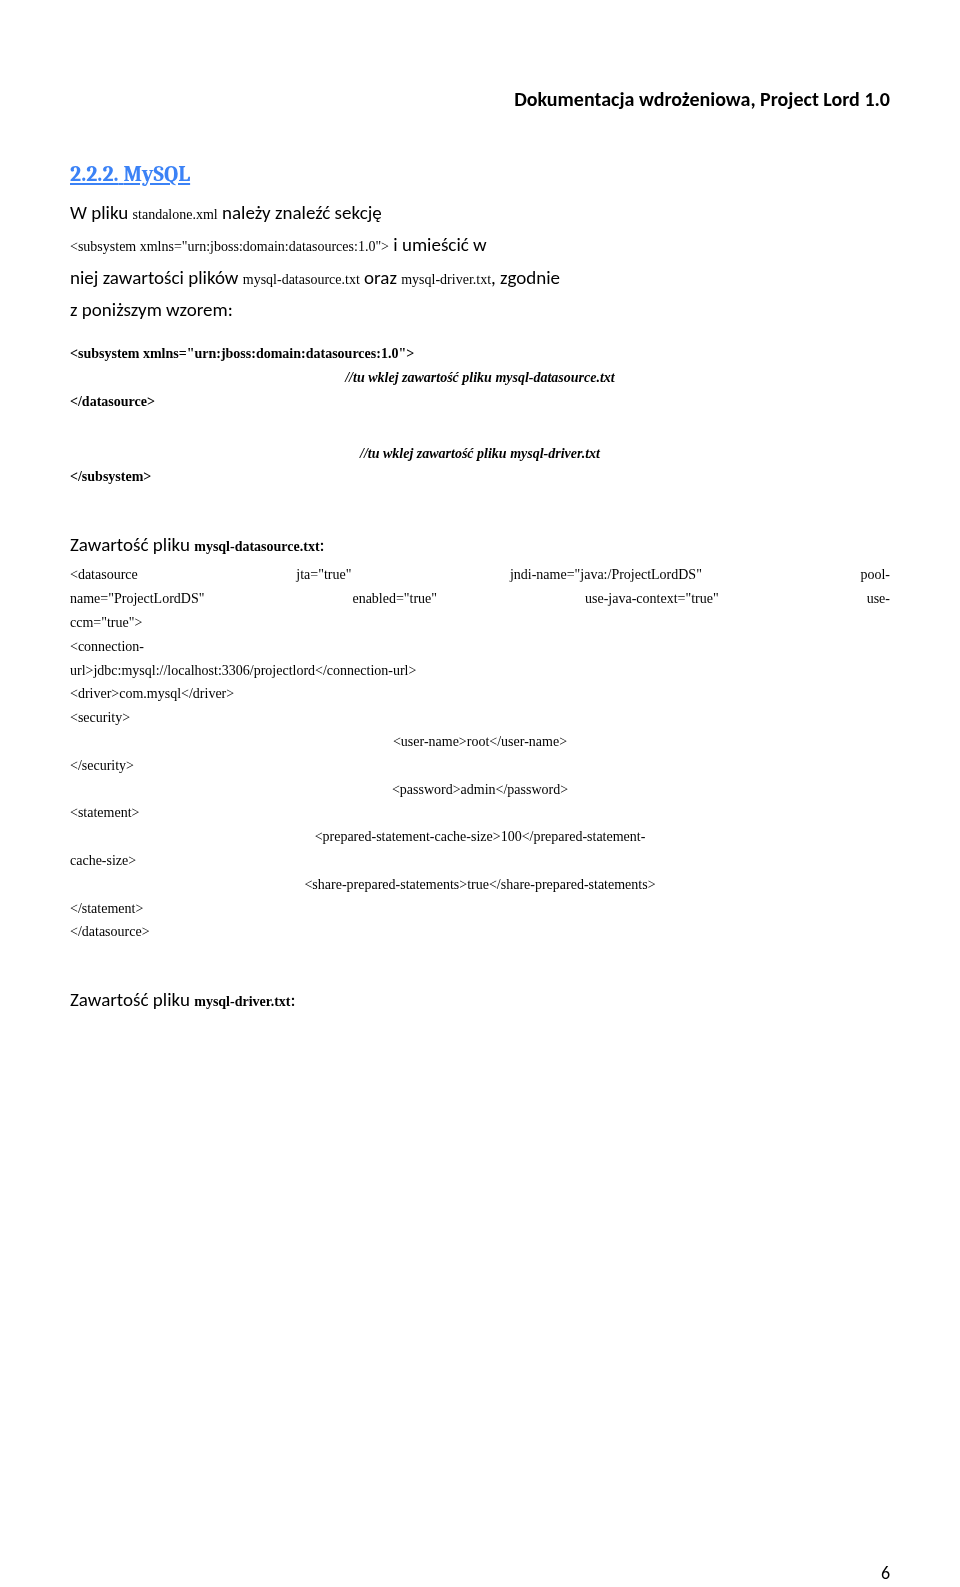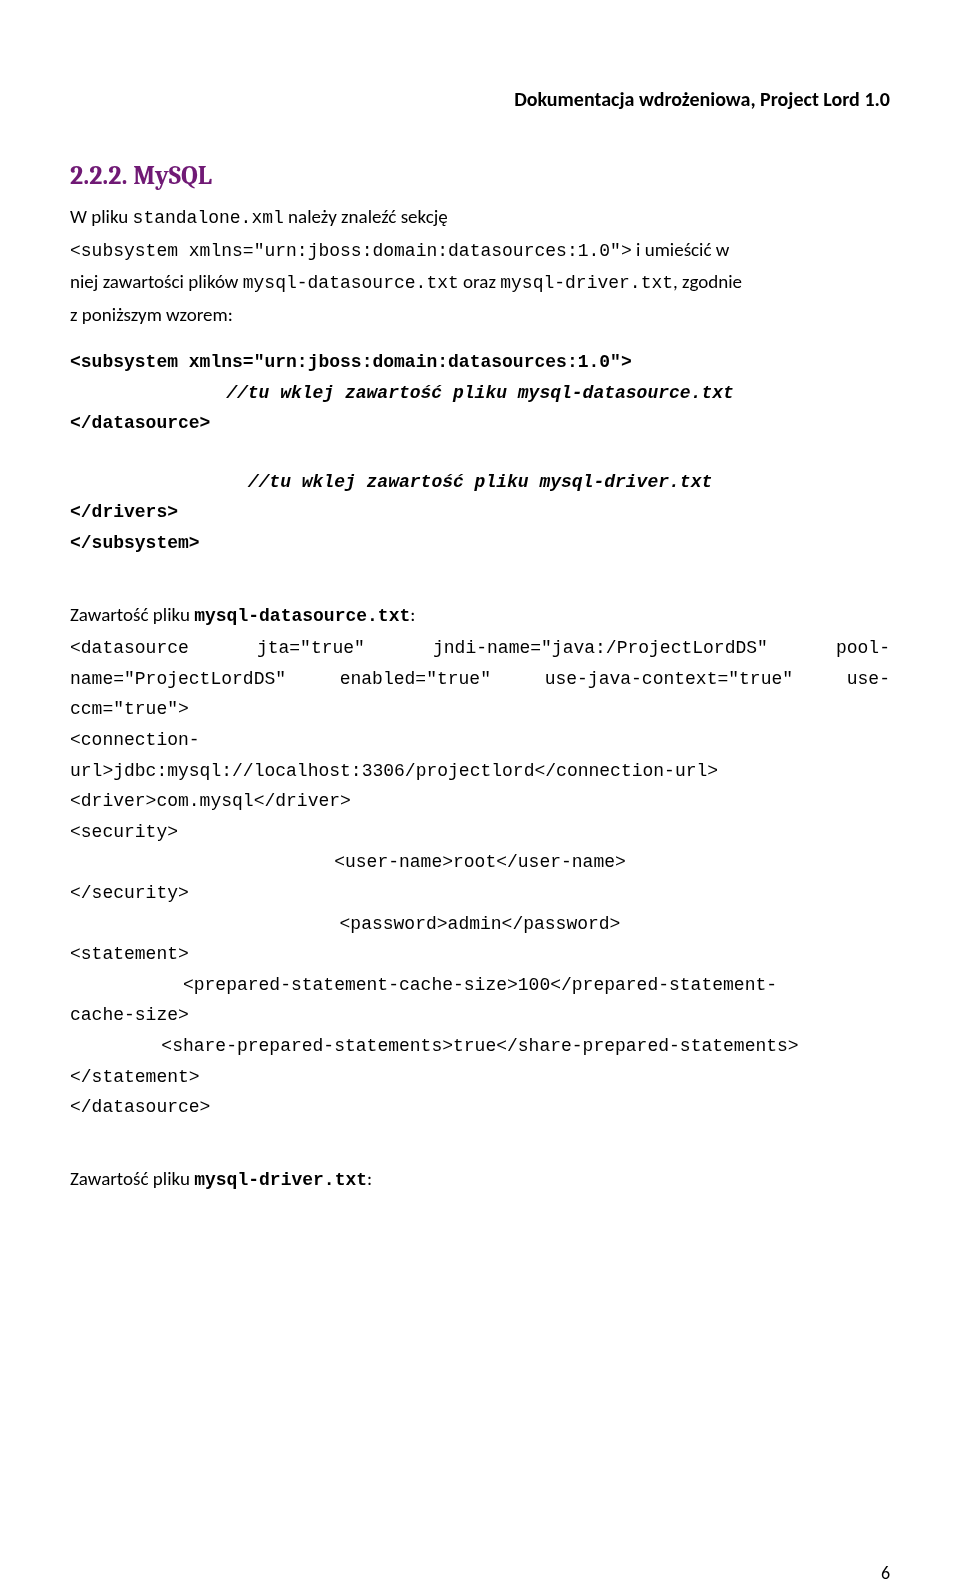--- a/index.html
+++ b/index.html
@@ -20,32 +20,33 @@
   .header {
     font-family: Calibri, Arial, sans-serif;
     font-weight: bold;
     font-size: 20px;
     text-align: right;
     margin-bottom: 50px;
   }
   .section-title {
     font-family: Cambria, Georgia, serif;
     font-weight: bold;
-    color: #701a75;
-    font-size: 26px;
+    color: #3b82f6;
+    font-size: 22px;
     margin-bottom: 10px;
+    text-decoration: underline;
   }
   .body-text {
     font-family: Calibri, Arial, sans-serif;
     font-size: 19px;
     line-height: 1.7;
   }
   .mono {
-    font-family: Liberation Mono, monospace;
-    font-size: 18px;
+    font-family: Liberation Serif, serif;
+    font-size: 14px;
     line-height: 1.7;
   }
   .bold { font-weight: bold; }
   .bold-italic { font-weight: bold; font-style: italic; }
   .indent1 { margin-left: 55px; }
   .indent2 { margin-left: 110px; text-align: center; }
   .block { margin: 0; }
   .code-block { margin-top: 2px; }
   .spacer-sm { height: 28px; }
   .spacer-md { height: 40px; }
@@ -85,21 +86,20 @@
     <div class="block" style="height:14px"></div>
     <div class="block bold">&lt;subsystem xmlns="urn:jboss:domain:datasources:1.0"&gt;</div>
     <div class="block indent2">
       <span class="bold-italic">//tu wklej zawartość pliku </span><span class="bold-italic">mysql-datasource.txt</span>
     </div>
     <div class="block bold indent1">&lt;/datasource&gt;</div>
     <div class="spacer-sm"></div>
     <div class="block indent2">
       <span class="bold-italic">//tu wklej zawartość pliku </span><span class="bold-italic">mysql-driver.txt</span>
     </div>
-    <div class="block bold indent1">&lt;/drivers&gt;</div>
     <div class="block bold">&lt;/subsystem&gt;</div>
   </div>
 
   <div class="spacer-md"></div>
 
   <div class="body-text">
     <span>Zawartość pliku </span><span class="mono bold">mysql-datasource.txt</span><span>:</span>
   </div>
 
   <div class="mono code-block">

